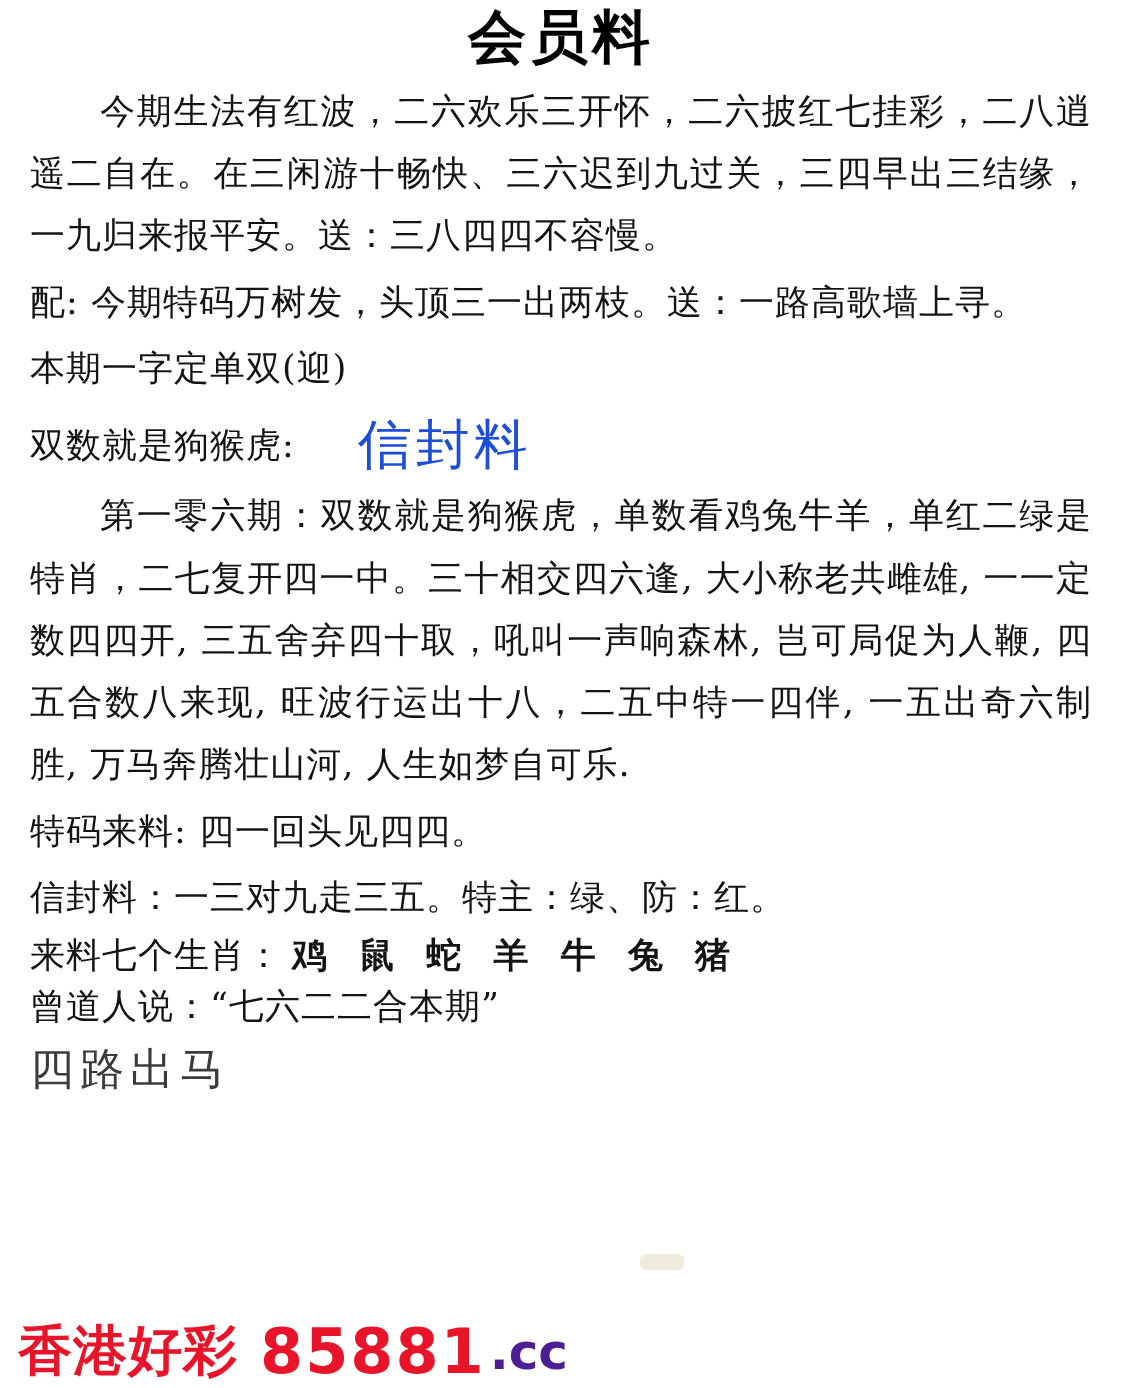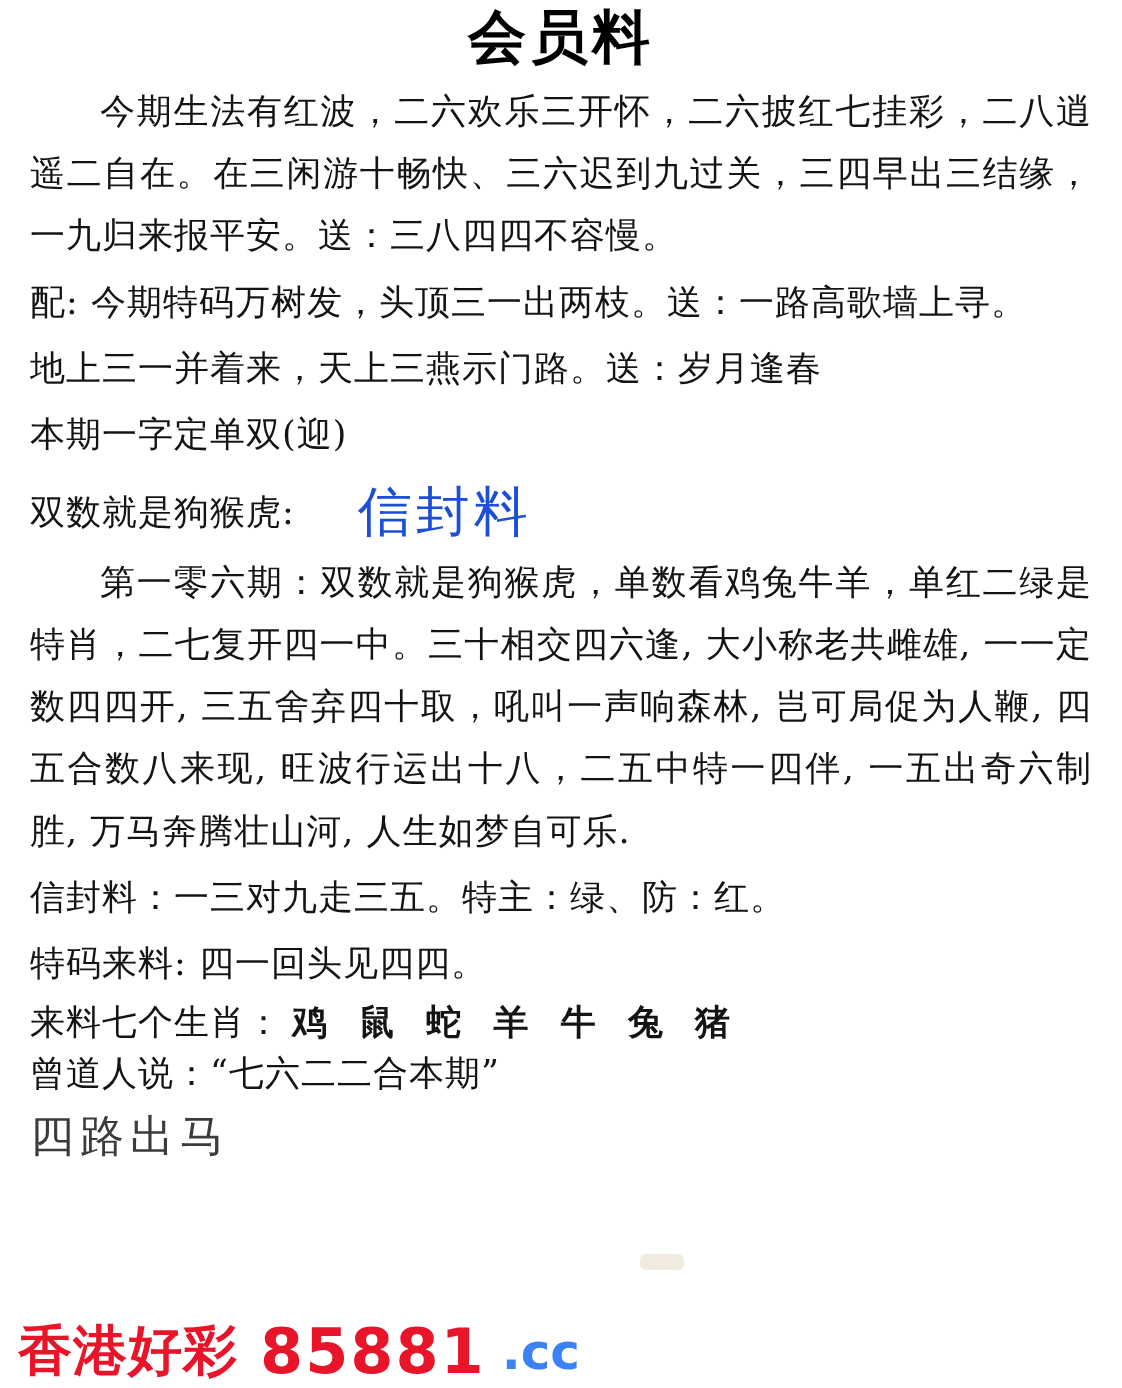--- a/index.html
+++ b/index.html
@@ -120,22 +120,22 @@
     font-size: 62px;
     color: #e8152a;
     margin-left: 22px;
     letter-spacing: 2px;
     text-shadow: 1px 1px 0 rgba(255,255,255,0.6);
   }
   .watermark .wm-tld {
     font-family: "DejaVu Sans", "Liberation Sans", sans-serif;
     font-weight: bold;
     font-size: 50px;
-    color: #3b82f6;
-    margin-left: 16px;
+    color: #4c1d95;
+    margin-left: 4px;
     text-shadow: 1px 1px 0 rgba(255,255,255,0.6);
   }
   .smudge {
     position: absolute;
     left: 640px;
     top: 1248px;
     width: 44px;
     height: 16px;
     background: #efe9dc;
     border-radius: 6px;
@@ -146,34 +146,33 @@
 <body>
 
 <div class="page">
 
   <div class="title">会员料</div>
 
   <div class="para indent">今期生法有红波，二六欢乐三开怀，二六披红七挂彩，二八逍遥二自在。在三闲游十畅快、三六迟到九过关，三四早出三结缘，一九归来报平安。送：三八四四不容慢。</div>
 
   <div class="para">配: 今期特码万树发，头顶三一出两枝。送：一路高歌墙上寻。</div>
 
-  <div class="para">地上三一并着来，天上三燕示门路。送：岁月逢春</div>
 
   <div class="line">本期一字定单双(迎)</div>
 
   <div class="mid-title-row">
     <span class="lead">双数就是狗猴虎:</span>
     <span class="big">信封料</span>
   </div>
 
   <div class="para indent">第一零六期：双数就是狗猴虎，单数看鸡兔牛羊，单红二绿是特肖，二七复开四一中。三十相交四六逢, 大小称老共雌雄, 一一定数四四开, 三五舍弃四十取，吼叫一声响森林, 岂可局促为人鞭, 四五合数八来现, 旺波行运出十八，二五中特一四伴, 一五出奇六制胜, 万马奔腾壮山河, 人生如梦自可乐.</div>
 
+  <div class="line">特码来料: 四一回头见四四。</div>
+
   <div class="line">信封料：一三对九走三五。特主：绿、防：红。</div>
-
-  <div class="line">特码来料: 四一回头见四四。</div>
 
   <div class="zodiac">
     <span>来料七个生肖：</span><span class="animals">鸡 鼠 蛇 羊 牛 兔 猪</span>
   </div>
 
   <div class="bottom-line">曾道人说：“七六二二合本期”</div>
 
   <div class="smudge"></div>
 
   <div class="last-text">四路出马</div>

